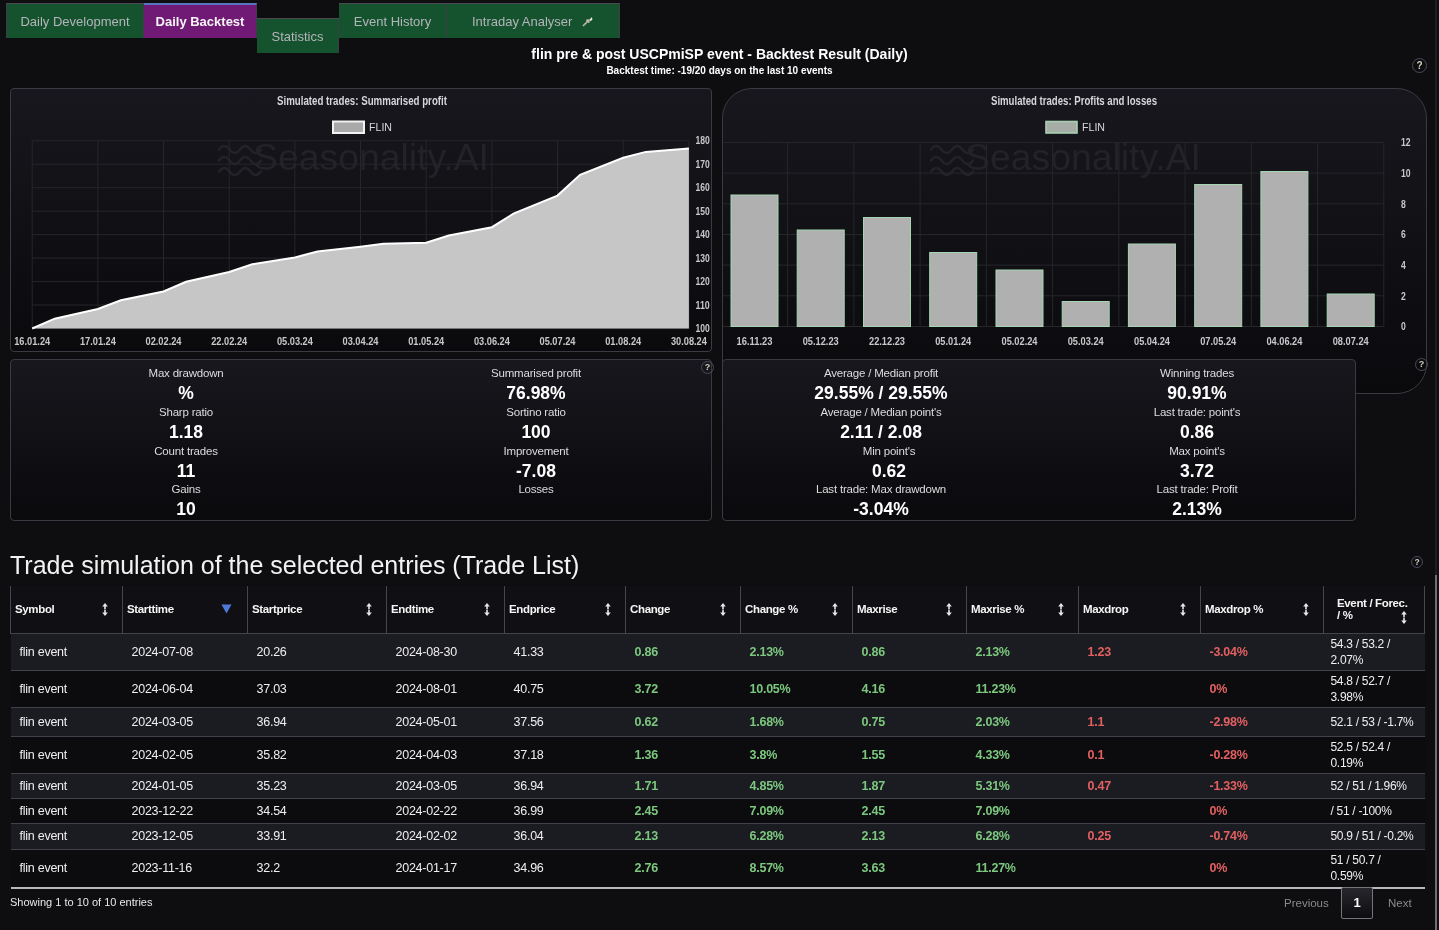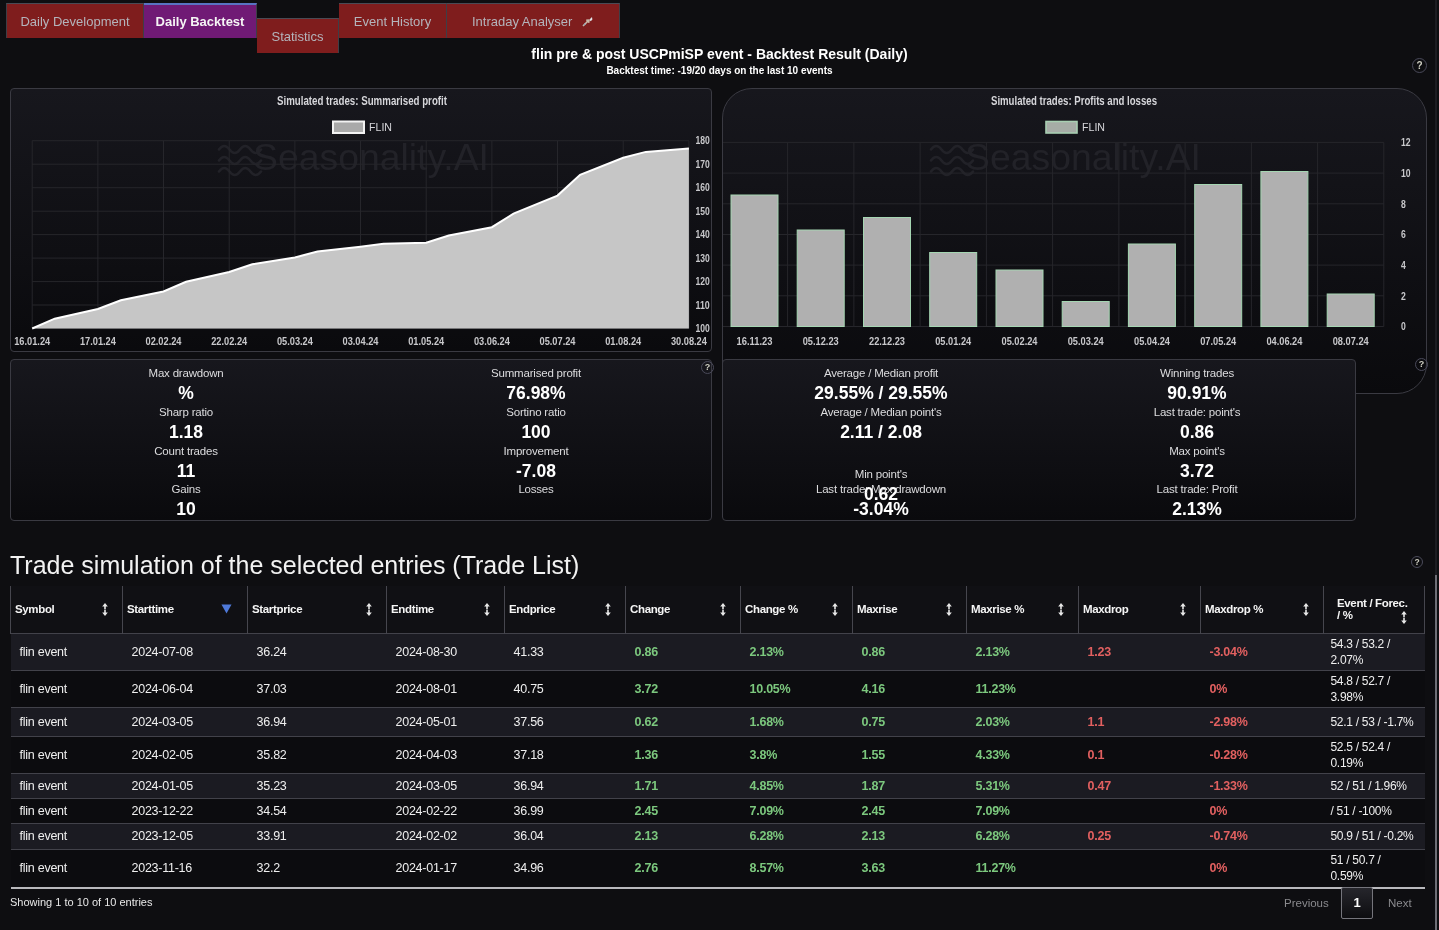--- a/index.html
+++ b/index.html
@@ -2,21 +2,21 @@
 <html><head>
 <meta charset="utf-8">
 <style>
   * { margin:0; padding:0; box-sizing:border-box; }
   html,body { width:1439px; height:930px; background:#0e0e11; overflow:hidden;
     font-family:"Liberation Sans", sans-serif; }
   #page { position:relative; width:1439px; height:930px; }
   
   .tabbar { position:absolute; left:6px; top:3px; height:35px; display:flex; }
   .tab { position:relative; height:35px; display:flex; align-items:center; justify-content:center;
-    background:#7f1d1d; color:#b4b4bb; font-size:13px; border-top:1px solid #4a4a54;
+    background:#14532d; color:#b4b4bb; font-size:13px; border-top:1px solid #4a4a54;
     border-right:1px solid #3e3e46; }
   .tab:first-child { border-left:1px solid #3e3e46; }
   .tab.active { background:#701a75; color:#f5f5f5; font-weight:bold; border-top:2px solid #5873c2; }
   
   .titleblk { position:absolute; left:0; top:46px; width:1439px; text-align:center; color:#fff; }
   .titleblk .t1 { font-size:14px; font-weight:bold; }
   .titleblk .t2 { font-size:10px; font-weight:bold; margin-top:3px; }
   
   .q { position:absolute; width:15px; height:15px; border:1px solid #4a4a5a; border-radius:50%;
     color:#cfcfc2; font-size:10px; font-weight:bold; text-align:center; line-height:13px; }
@@ -213,21 +213,21 @@
         <div class="sval">90.91%</div>
       </div>
   <div class="scell" style="left:0; top:45px;">
         <div class="slabel">Average / Median point's</div>
         <div class="sval">2.11 / 2.08</div>
       </div>
   <div class="scell" style="left:50%; top:45px;">
         <div class="slabel">Last trade: point's</div>
         <div class="sval">0.86</div>
       </div>
-  <div class="scell" style="left:0; top:84px;margin-top:23px;">
+  <div class="scell" style="left:8px; top:84px;">
         <div class="slabel">Min point's</div>
         <div class="sval">0.62</div>
       </div>
   <div class="scell" style="left:50%; top:84px;">
         <div class="slabel">Max point's</div>
         <div class="sval">3.72</div>
       </div>
   <div class="scell" style="left:0; top:122px;">
         <div class="slabel">Last trade: Max drawdown</div>
         <div class="sval">-3.04%</div>
@@ -303,21 +303,21 @@
 <th style="padding-left:13px; padding-right:4px;">Event / Forec.<br>/ %<span class="sorticon" style="margin-top:2px; right:17px;"><svg width="6" height="13" viewBox="0 0 6 13" fill="#e8e8e8">
                 <path d="M3,0 L5.8,3.4 H3.8 V6.3 H2.2 V3.4 H0.2 Z"></path>
                 <path d="M3,13 L0.2,9.6 H2.2 V6.7 H3.8 V9.6 H5.8 Z"></path>
               </svg></span></th>
 </tr>
       </thead>
 <tbody>
 <tr class="odd" style="height:37px;">
           <td>flin event</td>
           <td>2024-07-08</td>
-          <td>36.24</td>
+          <td>20.26</td>
           <td>2024-08-30</td>
           <td>41.33</td>
           <td class="g">0.86</td>
           <td class="g">2.13%</td>
           <td class="g">0.86</td>
           <td class="g">2.13%</td>
           <td class="r">1.23</td>
           <td class="r">-3.04%</td>
           <td class="ev">54.3 / 53.2 / 2.07%</td>
         </tr>

